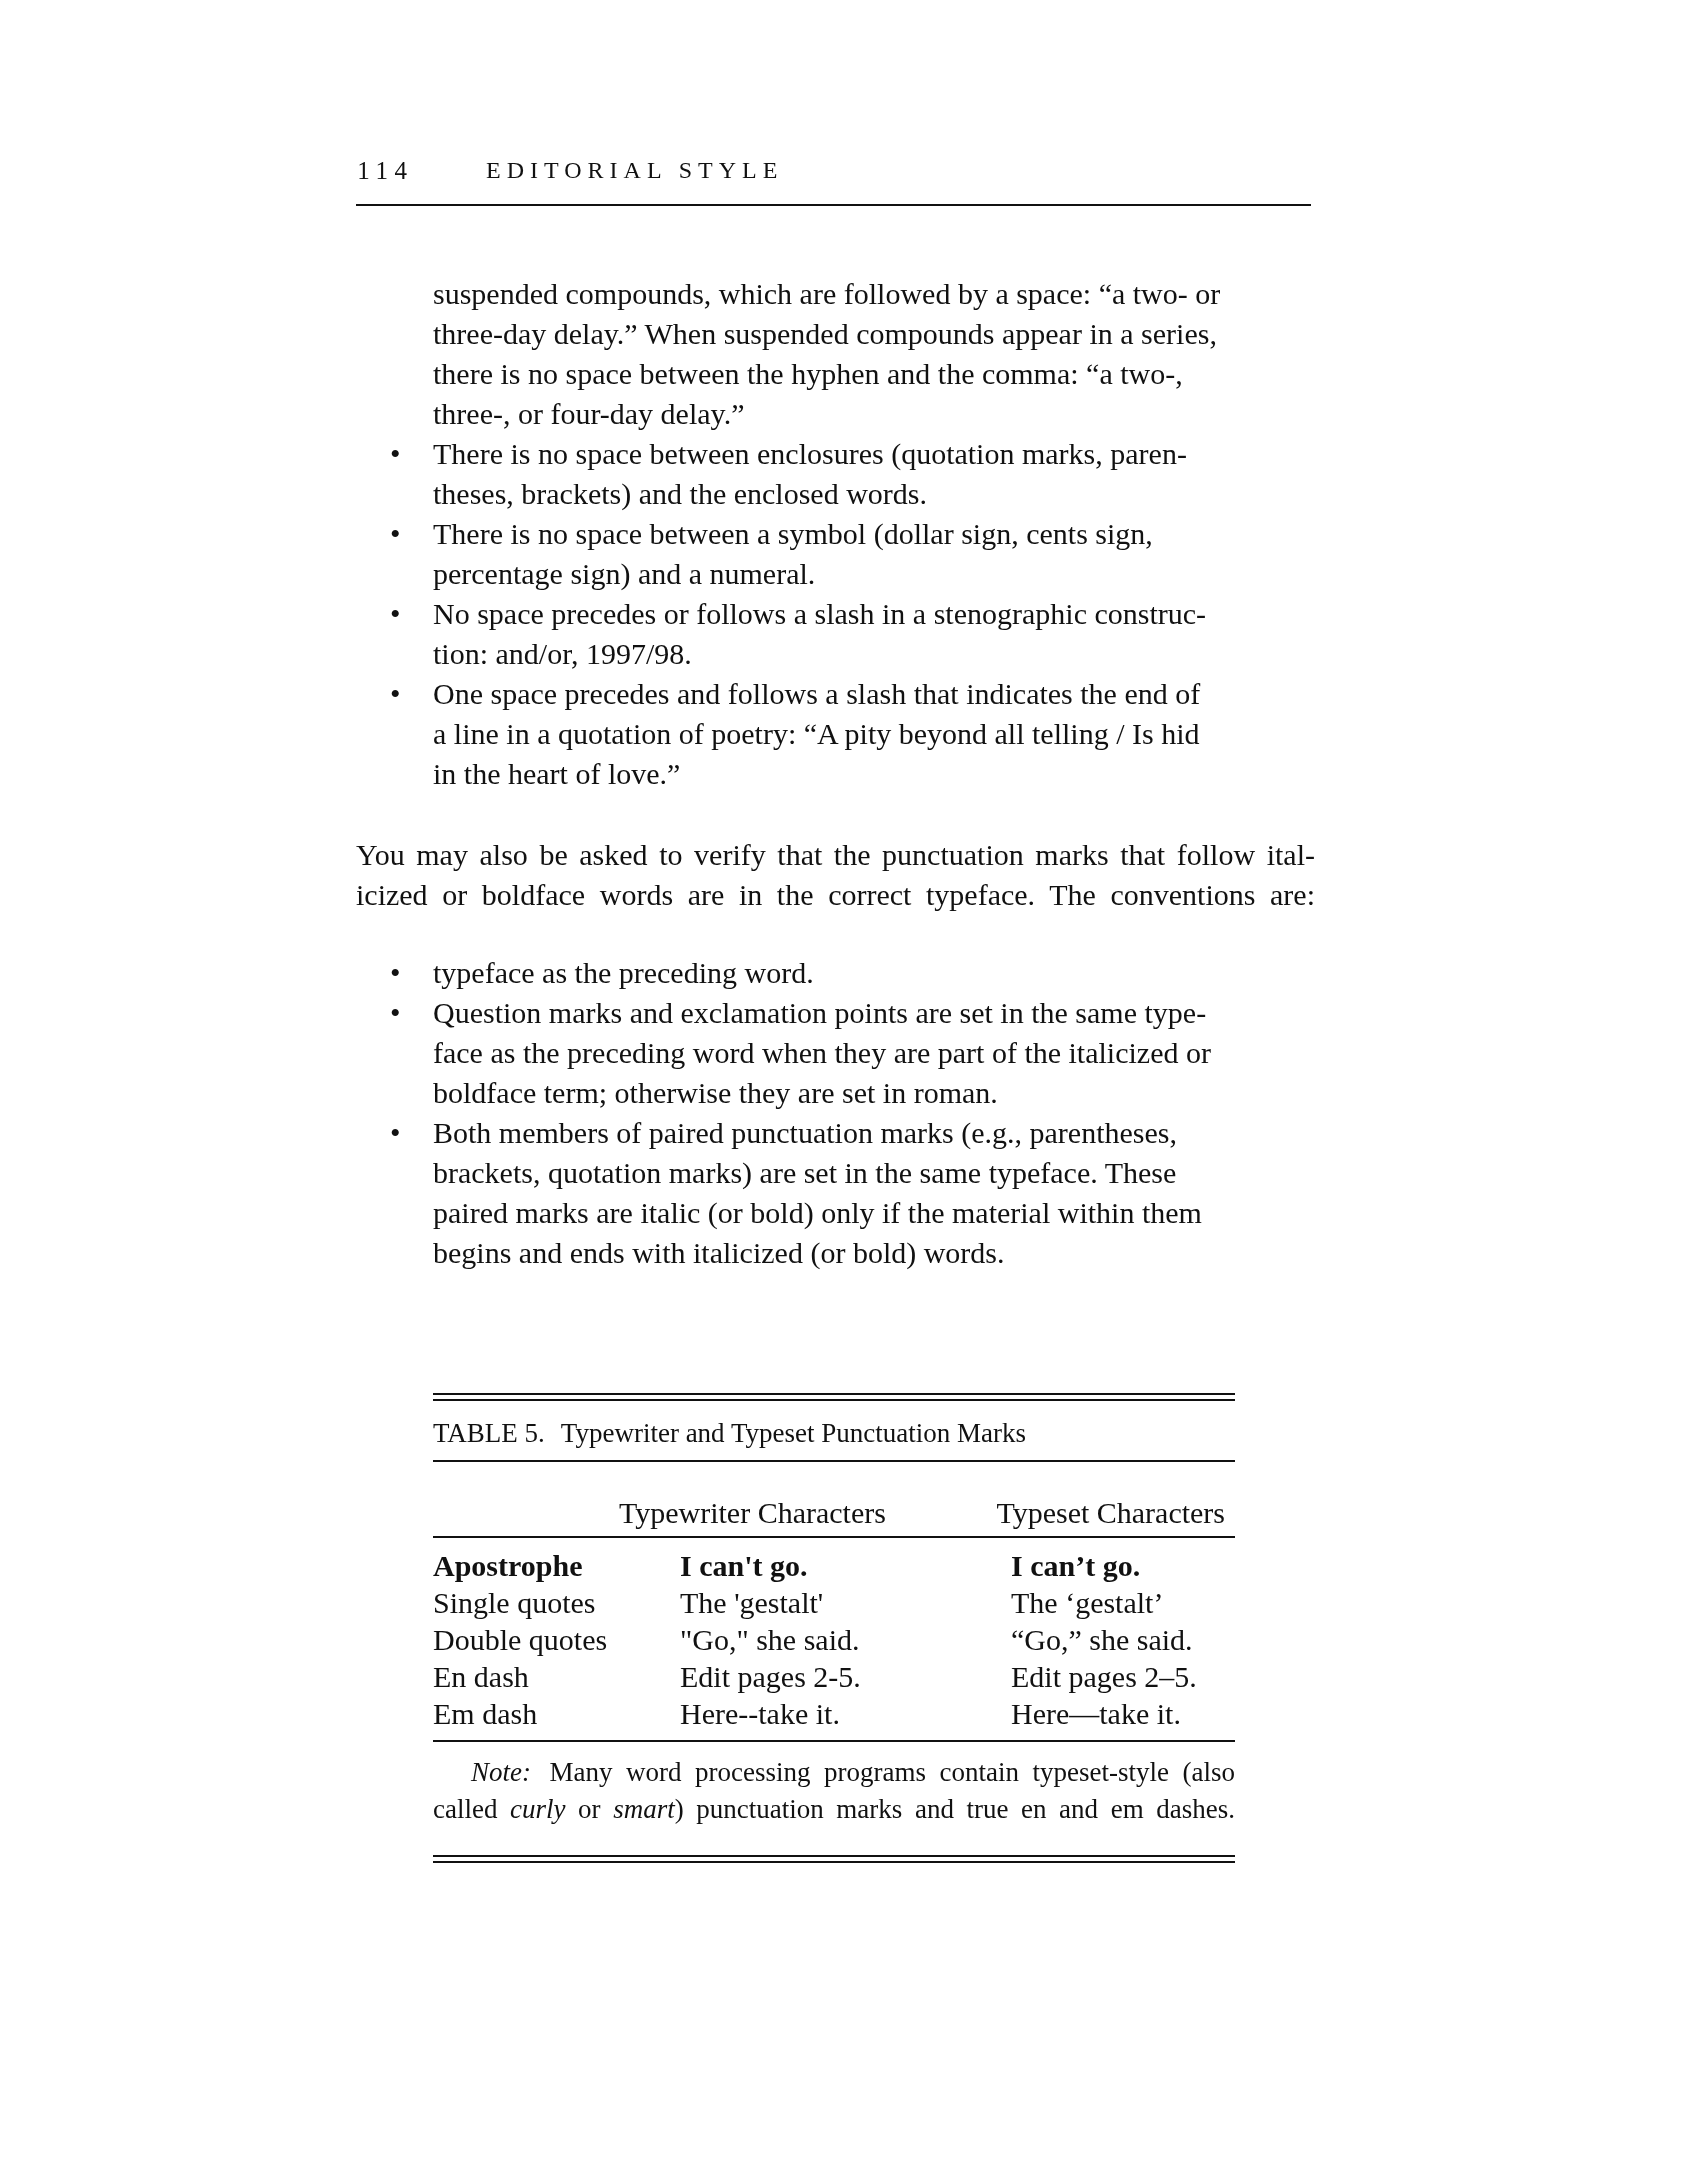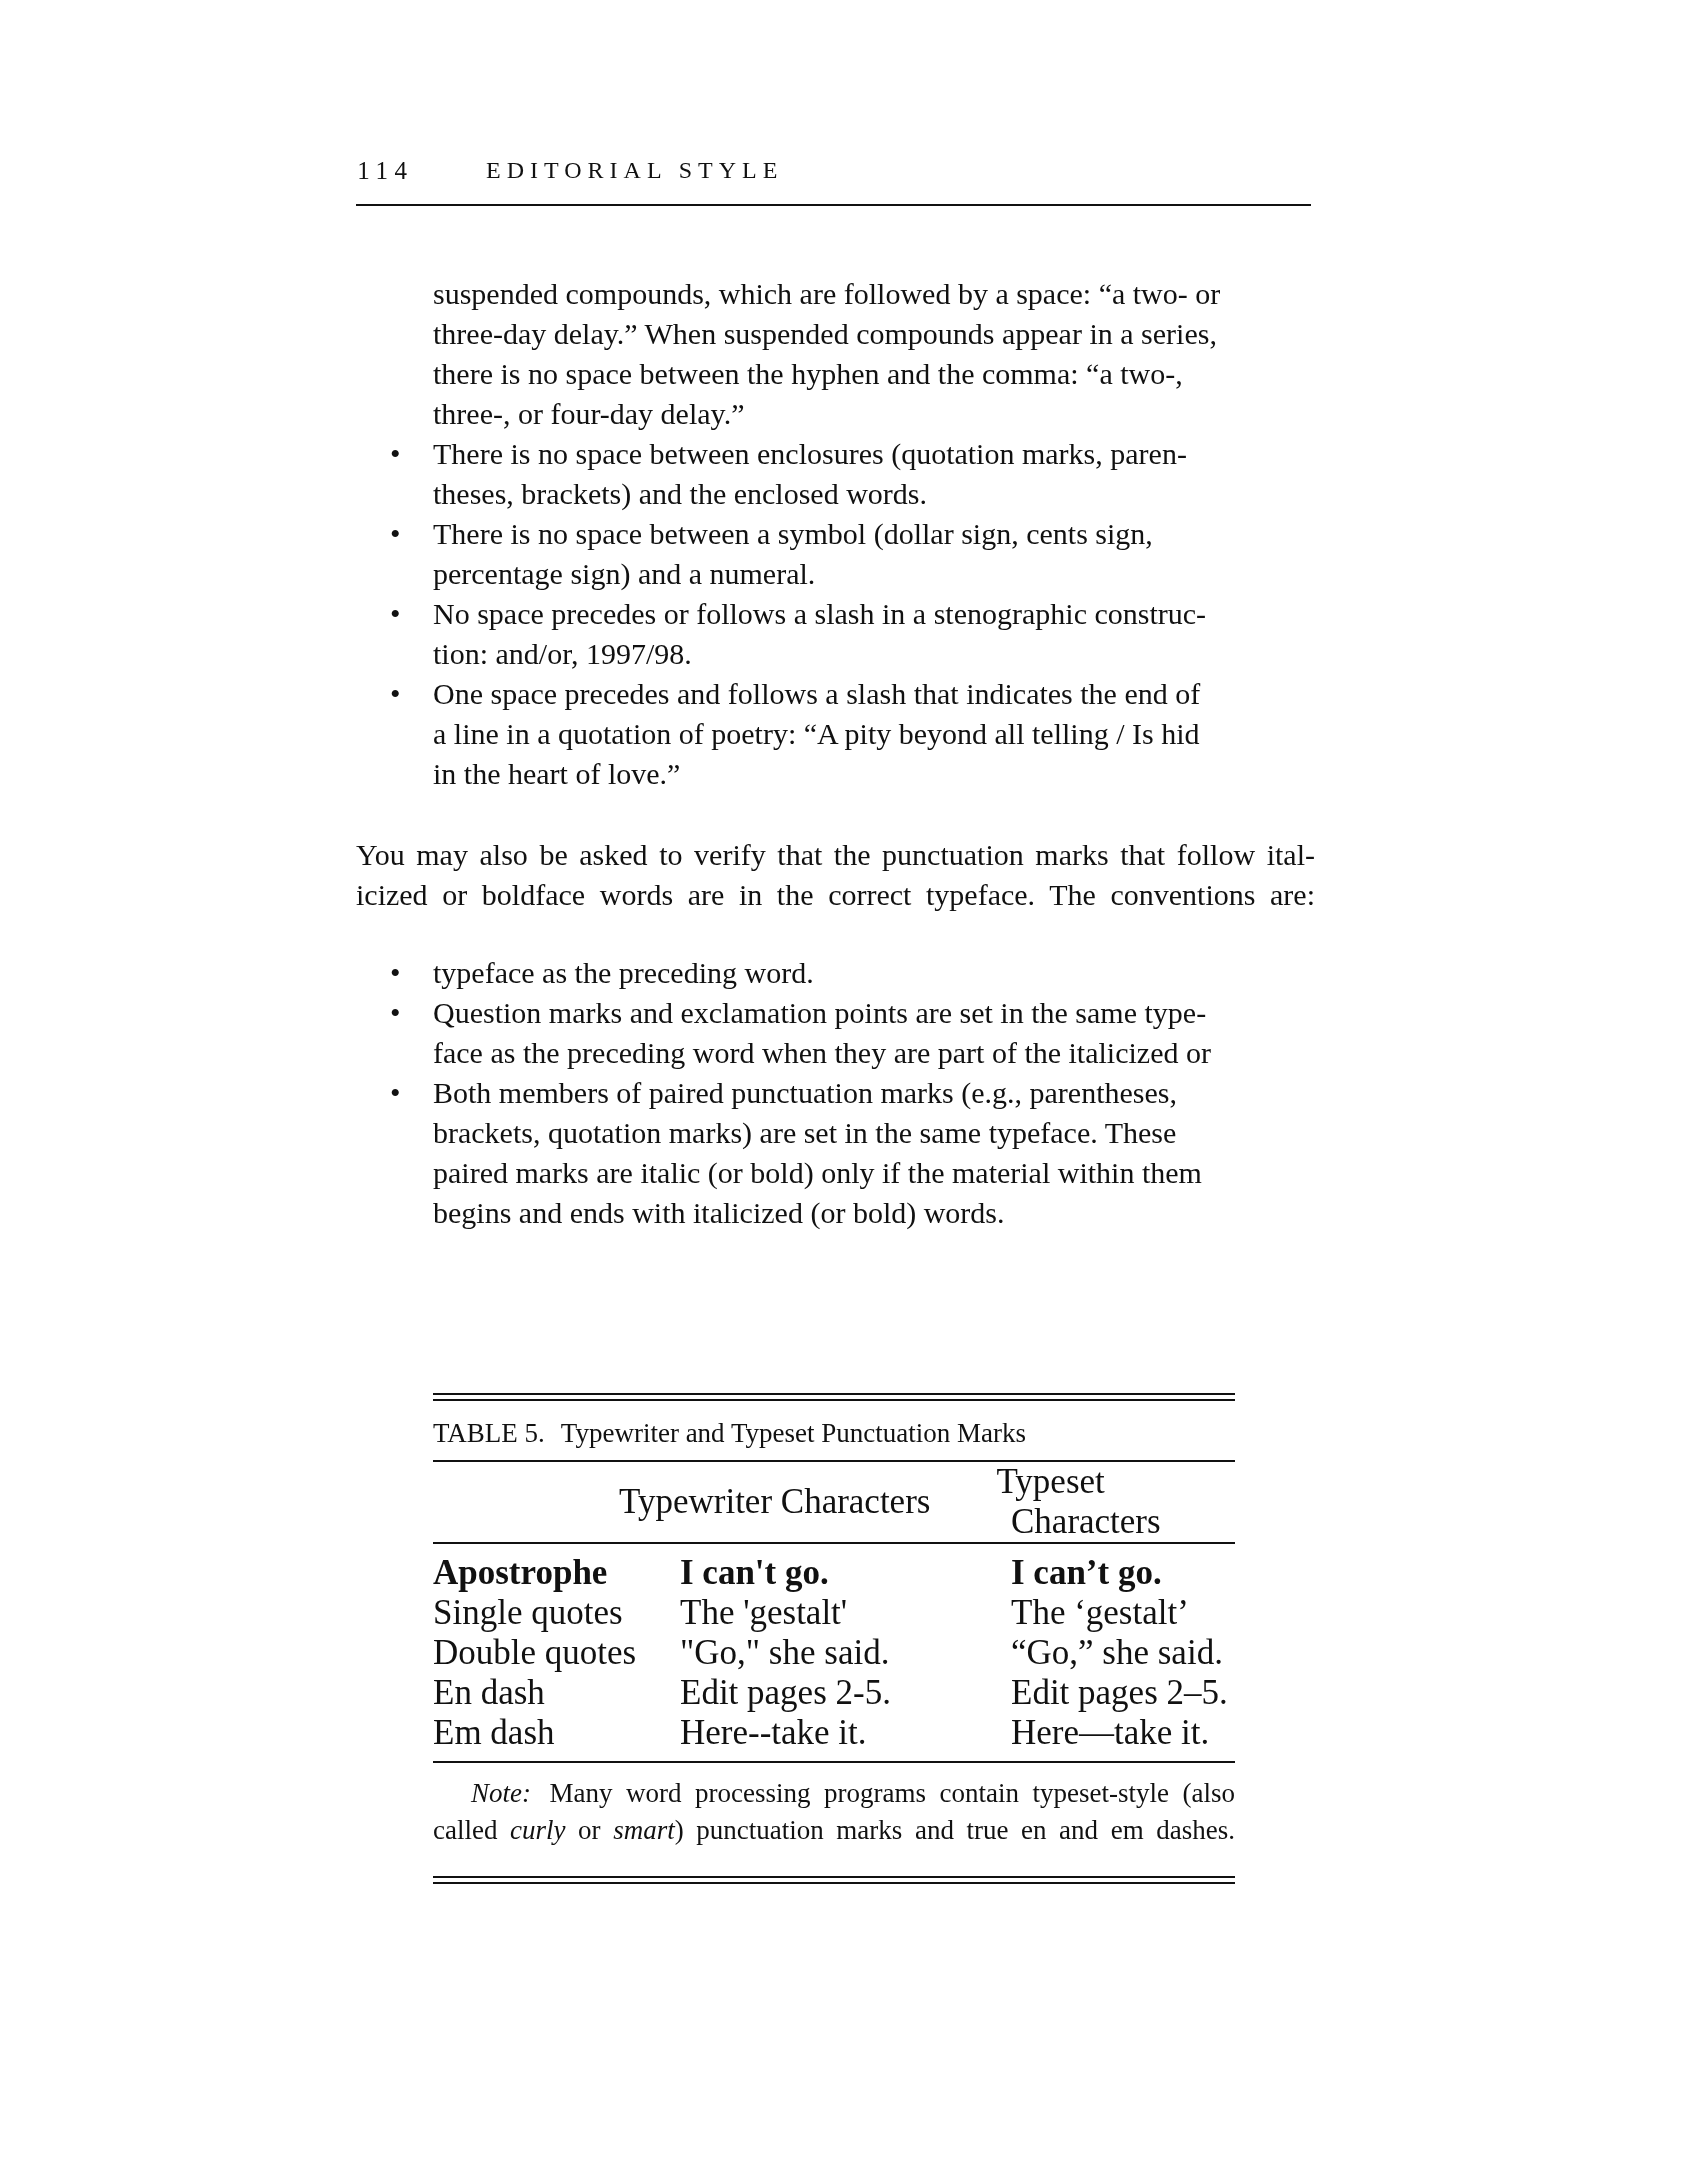--- a/index.html
+++ b/index.html
@@ -21,21 +21,21 @@
   ul.bullets li .body { display: block; }
   .list1 { left: 356px; top: 434px; }
   .para { left: 356px; top: 835px; width: 959px; text-align: justify; text-align-last: justify; }
   .para .last { text-align-last: justify; }
   .list2 { left: 356px; top: 953px; }
 
   .table-wrap { position: absolute; left: 433px; top: 1393px; width: 802px; }
   .dbl { border-top: 2.6px solid #111; height: 4px; border-bottom: 2.6px solid #111; }
   .caption { font-size: 27px; padding-top: 17px; height: 42px; border-bottom: 2.6px solid #111; }
   .caption .label { margin-right: 16px; }
-  table { border-collapse: collapse; width: 100%; font-size: 35px; }
+  table { border-collapse: collapse; width: 100%; font-size: 30px; margin-top: 28px; }
   thead th { font-weight: normal; text-align: left; height: 46px; padding: 0; border-bottom: 2.6px solid #111; vertical-align: middle; }
   tbody td { padding: 0; height: 37px; vertical-align: middle; }
   tbody tr:first-child td { padding-top: 9.3px; font-weight: bold; }
   tbody tr:last-child td { padding-bottom: 8px; }
   .col1 { width: 247px; }
   .col2 { width: 331px; }
   .table-end { border-top: 2.6px solid #111; }
   .note { font-size: 27px; line-height: 37px; padding-top: 12px; padding-bottom: 26.5px; text-align: justify; text-align-last: justify; }
   .note .note-label { font-style: italic; margin-left: 38px; margin-right: 18.5px; }
   .note em { font-style: italic; }
@@ -100,20 +100,21 @@
       <span class="bullet">•</span>
       <span class="body">
         <div>typeface as the preceding word.</div>
       </span>
     </li>
     <li>
       <span class="bullet">•</span>
       <span class="body">
         <div>Question marks and exclamation points are set in the same type-</div>
         <div>face as the preceding word when they are part of the italicized or</div>
+        <div>boldface term; otherwise they are set in roman.</div>
       </span>
     </li>
     <li>
       <span class="bullet">•</span>
       <span class="body">
         <div>Both members of paired punctuation marks (e.g., parentheses,</div>
         <div>brackets, quotation marks) are set in the same typeface. These</div>
         <div>paired marks are italic (or bold) only if the material within them</div>
         <div>begins and ends with italicized (or bold) words.</div>
       </span>

